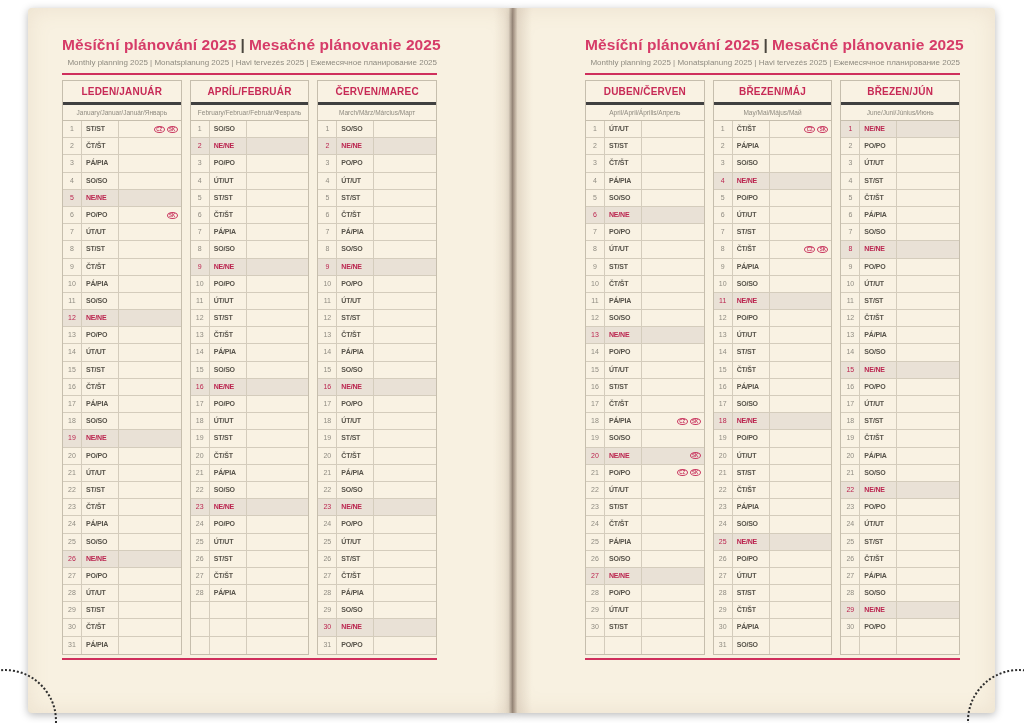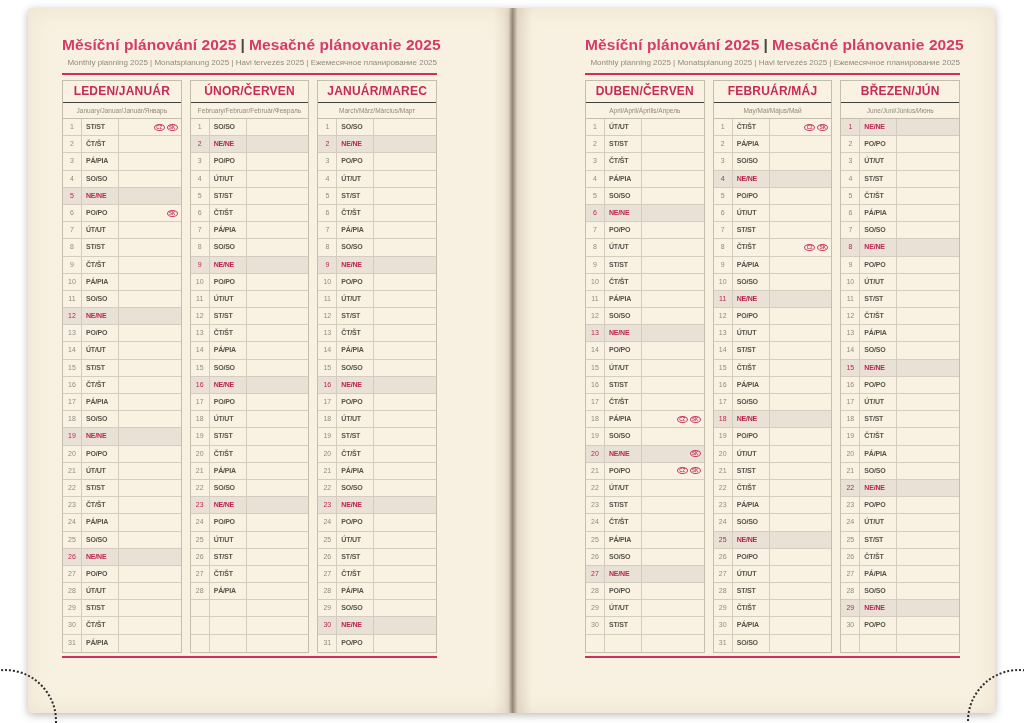--- a/index.html
+++ b/index.html
@@ -12,22 +12,22 @@
   .content{position:absolute;top:0;}
   .page.left .content{left:34px;width:375px;}
   .page.right .content{left:72px;width:375px;}
   .title{margin-top:28px;text-align:left;font-size:15.5px;font-weight:bold;color:#d63b68;letter-spacing:0.1px;white-space:nowrap;}
   .title .sep{color:#4a463e;font-weight:600;padding:0 4px;}
   .subtitle{text-align:right;font-size:8px;color:#8f8b80;margin-top:4px;white-space:nowrap;}
   .rule{height:2px;background:#cf2f5c;margin-top:6px;}
   .rule.bottom{margin-top:3px;}
   .months{display:flex;gap:8px;margin-top:5px;}
   .month{flex:1;border:1px solid #c6bead;background:#f9f2e3;}
-  .m-head{height:21px;line-height:21px;text-align:center;font-size:12px;font-weight:bold;color:#c72a56;
-          border-bottom:1px solid #404040;letter-spacing:0.2px;white-space:nowrap;}
+  .m-head{height:21px;line-height:21px;text-align:center;font-size:10px;font-weight:bold;color:#c72a56;
+          border-bottom:3px solid #404040;letter-spacing:0.2px;white-space:nowrap;}
   .m-sub{height:15px;line-height:15px;text-align:center;font-size:6.5px;color:#8f8b80;border-bottom:1px solid #c6bead;white-space:nowrap;}
   .d-row{display:flex;height:17.2px;box-sizing:border-box;border-bottom:1px solid #d4ccbc;}
   .d-row:last-child{border-bottom:none;}
   .d-num{width:19px;border-right:1px solid #d4ccbc;text-align:center;font-size:7px;color:#908c82;line-height:16px;box-sizing:border-box;}
   .d-day{width:37px;border-right:1px solid #d4ccbc;padding-left:4px;font-size:7px;font-weight:bold;color:#57534a;
          line-height:16px;letter-spacing:-0.2px;box-sizing:border-box;white-space:nowrap;}
   .d-notes{flex:1;display:flex;justify-content:flex-end;align-items:center;padding-right:3px;gap:2px;}
   .d-row.hl{background:#e9e1d6;}
   .d-row.hl .d-num,.d-row.hl .d-day{color:#bb2650;}
   .icon-oval{display:inline-block;width:11px;height:7px;border:1px solid #c93860;border-radius:50%;
@@ -209,21 +209,21 @@
                 <div class="d-notes"></div>
               </div>
               <div class="d-row">
                 <div class="d-num">31</div>
                 <div class="d-day">PÁ/PIA</div>
                 <div class="d-notes"></div>
               </div>
             </div>
           </div>
           <div class="month">
-            <div class="m-head">ÚNOR/ČERVEN</div>
+            <div class="m-head">APRÍL/FEBRUÁR</div>
             <div class="m-sub">February/Februar/Február/Февраль</div>
             <div class="m-days">
               <div class="d-row">
                 <div class="d-num">1</div>
                 <div class="d-day">SO/SO</div>
                 <div class="d-notes"></div>
               </div>
               <div class="d-row hl">
                 <div class="d-num">2</div>
                 <div class="d-day">NE/NE</div>
@@ -370,21 +370,21 @@
                 <div class="d-notes"></div>
               </div>
               <div class="d-row">
                 <div class="d-num"></div>
                 <div class="d-day"></div>
                 <div class="d-notes"></div>
               </div>
             </div>
           </div>
           <div class="month">
-            <div class="m-head">JANUÁR/MAREC</div>
+            <div class="m-head">ČERVEN/MAREC</div>
             <div class="m-sub">March/März/Március/Март</div>
             <div class="m-days">
               <div class="d-row">
                 <div class="d-num">1</div>
                 <div class="d-day">SO/SO</div>
                 <div class="d-notes"></div>
               </div>
               <div class="d-row hl">
                 <div class="d-num">2</div>
                 <div class="d-day">NE/NE</div>
@@ -711,21 +711,21 @@
                 <div class="d-notes"></div>
               </div>
               <div class="d-row">
                 <div class="d-num"></div>
                 <div class="d-day"></div>
                 <div class="d-notes"></div>
               </div>
             </div>
           </div>
           <div class="month">
-            <div class="m-head">FEBRUÁR/MÁJ</div>
+            <div class="m-head">BŘEZEN/MÁJ</div>
             <div class="m-sub">May/Mai/Május/Май</div>
             <div class="m-days">
               <div class="d-row">
                 <div class="d-num">1</div>
                 <div class="d-day">ČT/ŠT</div>
                 <div class="d-notes">
                   <span class="icon-oval">CZ</span>
                   <span class="icon-oval">SK</span>
                 </div>
               </div>

